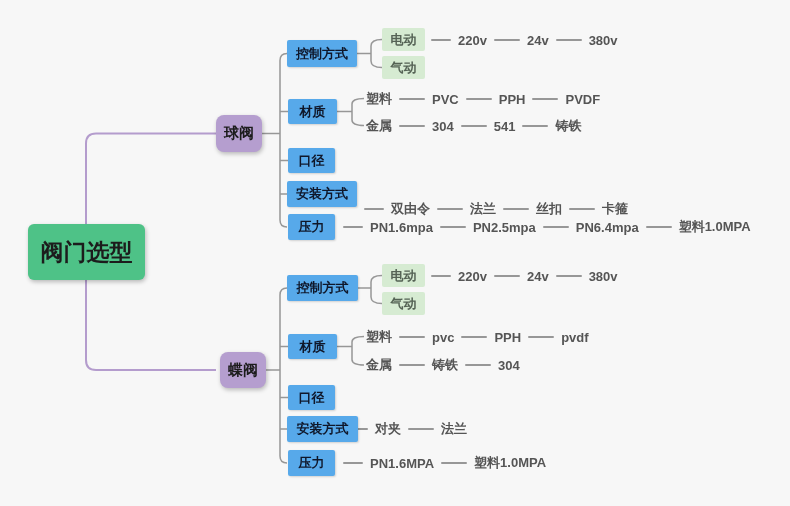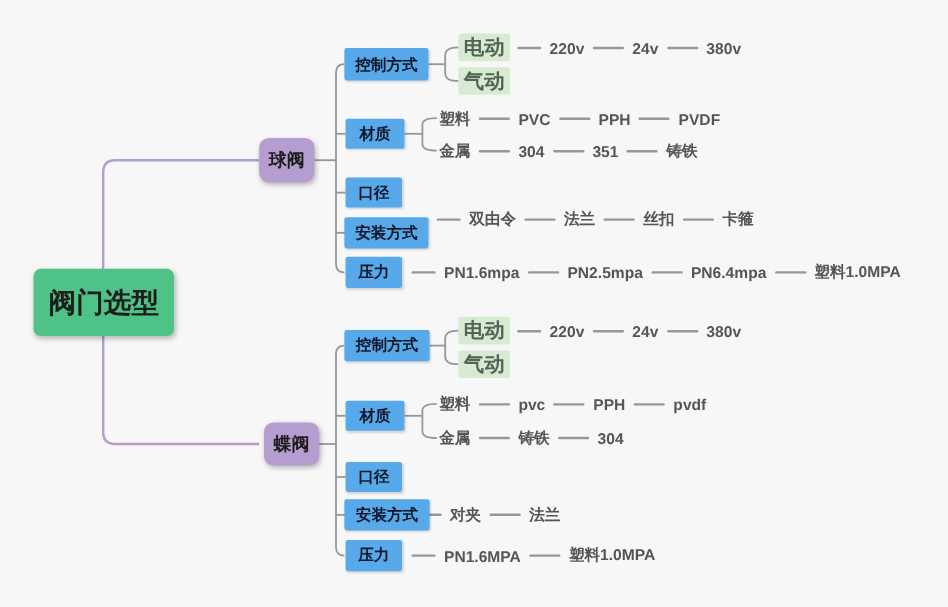--- a/index.html
+++ b/index.html
@@ -47,21 +47,21 @@
   .cat {
     background: #57a9ea;
     color: #0f172a;
     font-size: 13px;
     border-radius: 2px;
     box-shadow: 1px 1px 2px rgba(0,0,0,0.15);
   }
   .leafbox {
     background: #d6ebd2;
     color: #556355;
-    font-size: 17px;
+    font-size: 13px;
     border-radius: 2px;
   }
   .chain {
     position: absolute;
     display: flex;
     align-items: center;
     column-gap: 7px;
     height: 18px;
     font-size: 13px;
     font-weight: bold;
@@ -154,30 +154,30 @@
     <span>PPH</span>
     <i class="dash mid"></i>
     <span>PVDF</span>
   </div>
 
   <div class="chain" style="left:366px;top:117px">
     <span>金属</span>
     <i class="dash mid"></i>
     <span>304</span>
     <i class="dash mid"></i>
-    <span>351</span>
+    <span>541</span>
     <i class="dash mid"></i>
     <span>铸铁</span>
   </div>
 
   <div class="node cat" style="left:288px;top:148px;width:47px;height:25px">口径</div>
 
   <div class="node cat" style="left:287px;top:181px;width:70px;height:26px">安装方式</div>
 
-  <div class="chain" style="left:364px;top:174px">
+  <div class="chain" style="left:364px;top:200px">
     <i class="dash lead"></i>
     <span>双由令</span>
     <i class="dash mid"></i>
     <span>法兰</span>
     <i class="dash mid"></i>
     <span>丝扣</span>
     <i class="dash mid"></i>
     <span>卡箍</span>
   </div>
 

